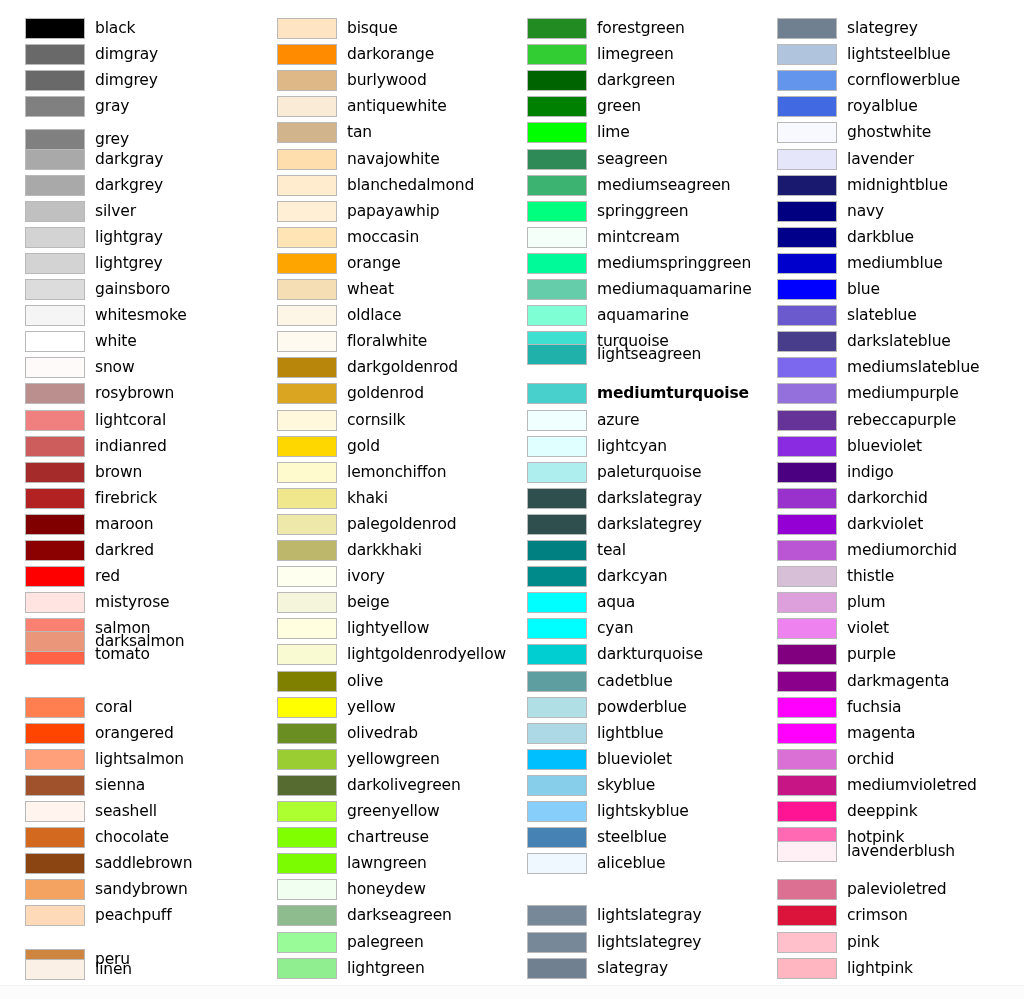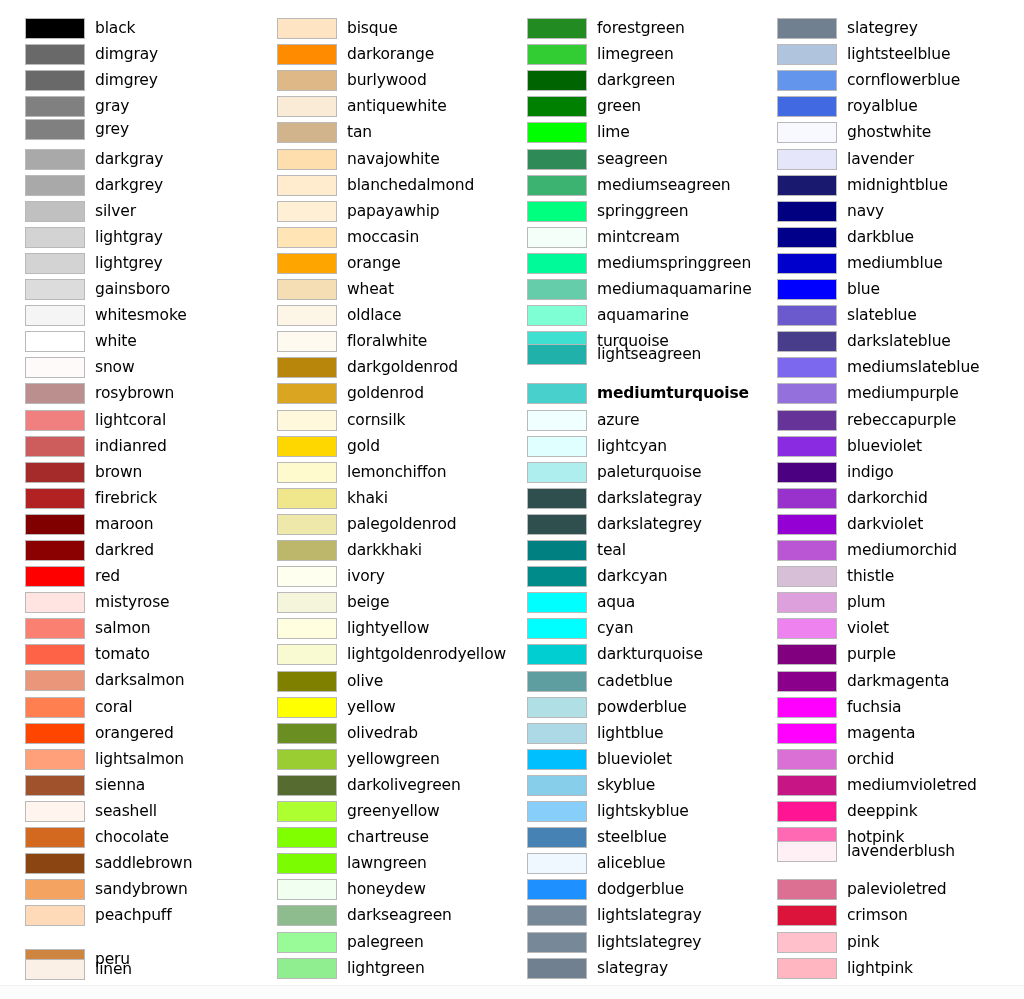--- a/index.html
+++ b/index.html
@@ -81,21 +81,21 @@
           <div class="swatch-label">dimgray</div>
         </div>
         <div class="color-row" style="top: 68.2px;">
           <div class="swatch" style="background: rgb(105, 105, 105);"></div>
           <div class="swatch-label">dimgrey</div>
         </div>
         <div class="color-row" style="top: 94.3px;">
           <div class="swatch" style="background: rgb(128, 128, 128);"></div>
           <div class="swatch-label">gray</div>
         </div>
-        <div class="color-row" style="top: 117px;">
+        <div class="color-row" style="top: 127px;">
           <div class="swatch" style="background: rgb(128, 128, 128);"></div>
           <div class="swatch-label">grey</div>
         </div>
         <div class="color-row" style="top: 146.5px;">
           <div class="swatch" style="background: rgb(169, 169, 169);"></div>
           <div class="swatch-label">darkgray</div>
         </div>
         <div class="color-row" style="top: 172.6px;">
           <div class="swatch" style="background: rgb(169, 169, 169);"></div>
           <div class="swatch-label">darkgrey</div>
@@ -165,21 +165,21 @@
           <div class="swatch-label">mistyrose</div>
         </div>
         <div class="color-row" style="top: 616.3px;">
           <div class="swatch" style="background: rgb(250, 128, 114);"></div>
           <div class="swatch-label">salmon</div>
         </div>
         <div class="color-row" style="top: 642.4px;">
           <div class="swatch" style="background: rgb(255, 99, 71);"></div>
           <div class="swatch-label">tomato</div>
         </div>
-        <div class="color-row" style="top: 668px;">
+        <div class="color-row" style="top: 629px;">
           <div class="swatch" style="background: rgb(233, 150, 122);"></div>
           <div class="swatch-label">darksalmon</div>
         </div>
         <div class="color-row" style="top: 694.6px;">
           <div class="swatch" style="background: rgb(255, 127, 80);"></div>
           <div class="swatch-label">coral</div>
         </div>
         <div class="color-row" style="top: 720.7px;">
           <div class="swatch" style="background: rgb(255, 69, 0);"></div>
           <div class="swatch-label">orangered</div>
@@ -496,24 +496,20 @@
           <div class="swatch" style="background: rgb(135, 206, 250);"></div>
           <div class="swatch-label">lightskyblue</div>
         </div>
         <div class="color-row" style="top: 825.1px;">
           <div class="swatch" style="background: rgb(70, 130, 180);"></div>
           <div class="swatch-label">steelblue</div>
         </div>
         <div class="color-row" style="top: 851.2px;">
           <div class="swatch" style="background: rgb(240, 248, 255);"></div>
           <div class="swatch-label">aliceblue</div>
-        </div>
-        <div class="color-row" style="top: 877.3px;">
-          <div class="swatch" style="background: rgb(30, 144, 255);"></div>
-          <div class="swatch-label">dodgerblue</div>
         </div>
         <div class="color-row" style="top: 903.4px;">
           <div class="swatch" style="background: rgb(119, 136, 153);"></div>
           <div class="swatch-label">lightslategray</div>
         </div>
         <div class="color-row" style="top: 929.5px;">
           <div class="swatch" style="background: rgb(119, 136, 153);"></div>
           <div class="swatch-label">lightslategrey</div>
         </div>
         <div class="color-row" style="top: 955.6px;">

